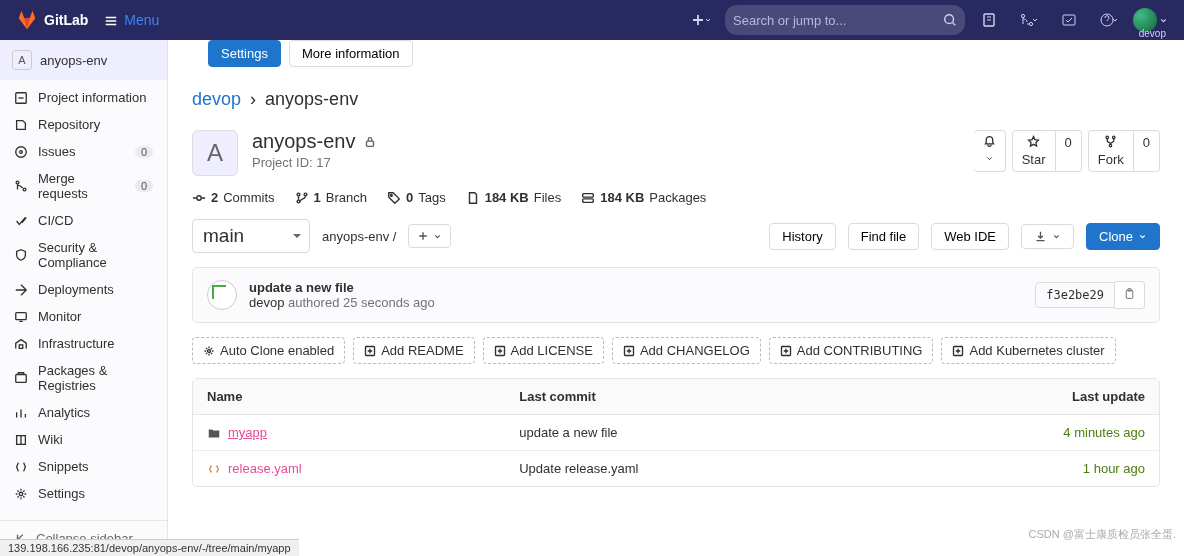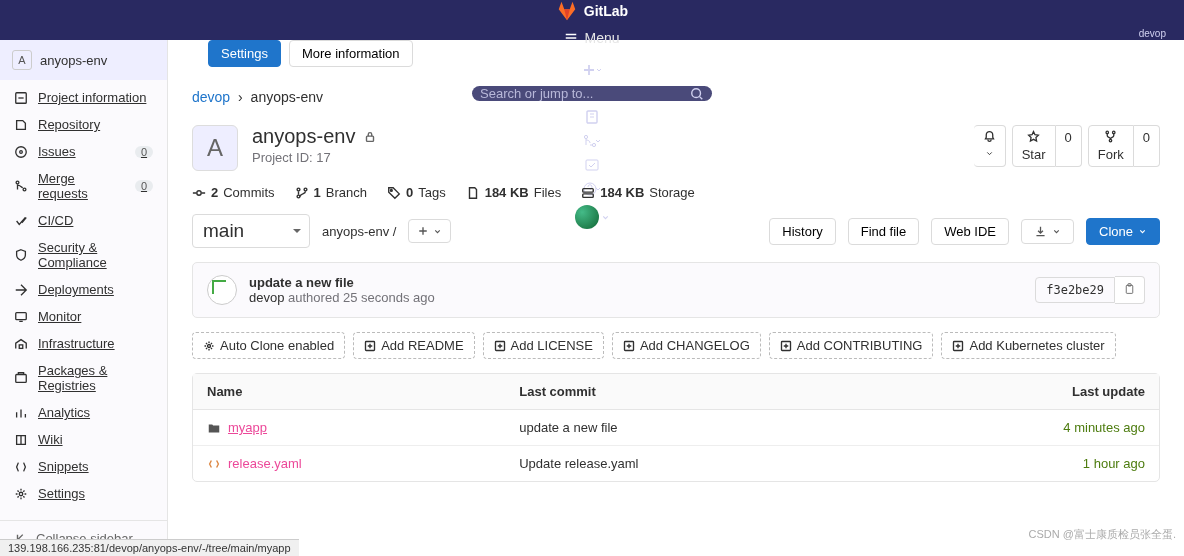--- a/index.html
+++ b/index.html
@@ -1,51 +1,51 @@
 <!DOCTYPE html>
 <html><head>
 <meta charset="utf-8">
 <style>
 * { box-sizing: border-box; margin: 0; padding: 0; }
 body { font-family: -apple-system, "Segoe UI", Helvetica, Arial, sans-serif; font-size: 14px; color: #303030; background: #fff; }
 a { text-decoration: none; color: #1f75cb; }
 
 
-.top-nav { height: 40px; background: #292961; color: #fff; display: flex; align-items: center; padding: 0 16px; gap: 8px; flex-direction: column; }
+.top-nav { height: 40px; background: #292961; color: #fff; display: flex; align-items: center; padding: 0 16px; gap: 8px; }
 .gl-logo { display: flex; align-items: center; gap: 6px; font-weight: 600; }
 .gl-logo svg { width: 22px; height: 22px; }
-.menu-btn { display: flex; align-items: center; gap: 6px; padding: 0 8px; color: #e5e5e5; cursor: pointer; }
+.menu-btn { display: flex; align-items: flex-end; gap: 6px; padding: 0 8px; color: #3b82f6; cursor: pointer; }
 .top-spacer { flex: 1; }
 .nav-icon { width: 32px; height: 32px; display: flex; align-items: center; justify-content: center; cursor: pointer; color: #d1d1f0; position: relative; }
 .nav-icon svg { width: 16px; height: 16px; }
 .search-box { display: flex; align-items: center; background: #4a4a7a; border-radius: 12px; height: 30px; width: 240px; padding: 0 8px; color: #d1d1f0; }
 .search-box input { flex: 1; background: transparent; border: 0; outline: 0; color: #fff; font-size: 13px; }
 .search-box input::placeholder { color: #b8b8d9; }
 .avatar-top { width: 24px; height: 24px; border-radius: 50%; background: radial-gradient(circle at 30% 30%, #4b8, #163); }
 .user-block { display: flex; align-items: center; gap: 2px; }
 .user-label { font-size: 10px; color: #d1d1f0; }
 
 
 .layout { display: flex; height: calc(556px - 40px); }
 .sidebar { width: 168px; border-right: 1px solid #e5e5e5; background: #fbfafd; display: flex; flex-direction: column; font-size: 13px; }
 .sb-project { display: flex; align-items: center; gap: 8px; padding: 10px 12px; background: #eef; }
 .sb-proj-av { width: 20px; height: 20px; background: #eef; border: 1px solid #ccc; border-radius: 3px; display: flex; align-items: center; justify-content: center; font-size: 11px; color: #555; }
-.sb-items { flex: 1; overflow-y: auto; padding: 4px 0; text-decoration: underline; }
+.sb-items { flex: 1; overflow-y: auto; padding: 4px 0; }
 .sb-item { display: flex; align-items: center; gap: 10px; padding: 6px 14px; cursor: pointer; color: #303030; }
 .sb-item svg { width: 14px; height: 14px; flex: 0 0 14px; fill: none; stroke: currentColor; stroke-width: 1.5; }
 .sb-badge { margin-left: auto; background: #e9ecef; color: #555; border-radius: 9px; min-width: 18px; padding: 0 5px; font-size: 11px; text-align: center; }
 .sb-collapse { border-top: 1px solid #e5e5e5; display: flex; align-items: center; gap: 8px; padding: 10px 14px; color: #666; }
 
 
 .content { flex: 1; overflow-y: auto; padding: 0 24px 20px; position: relative; }
 .tabs-row { display: flex; gap: 8px; padding: 0 0 12px; margin-left: 16px; }
 .tab-btn { border: 1px solid #dbdbdb; background: #fff; border-radius: 4px; padding: 5px 12px; font-size: 13px; cursor: pointer; }
 .tab-btn.active { background: #1f75cb; color: #fff; border-color: #1f75cb; }
 
-.crumbs { color: #737278; font-size: 14px; padding: 10px 0; }
+.crumbs { color: #737278; font-size: 18px; padding: 10px 0; }
 .crumbs span { color: #303030; }
 .crumb-sep { margin: 0 4px; color: #999; }
 
 .project-head { display: flex; align-items: flex-start; gap: 14px; padding: 10px 0 14px; }
 .proj-avatar { width: 46px; height: 46px; border-radius: 6px; background: #eef; color: #666; display: flex; align-items: center; justify-content: center; font-size: 24px; border: 1px solid #ddd; }
 .proj-title-row { display: flex; align-items: center; gap: 8px; font-size: 20px; }
 .proj-title-row svg { width: 14px; height: 14px; stroke: #666; fill: none; stroke-width: 1.6; }
 .proj-id { color: #737278; font-size: 13px; margin-top: 2px; }
 .proj-actions { margin-left: auto; display: flex; gap: 6px; }
 .btn-group { display: flex; }
@@ -376,21 +376,21 @@
           </svg>
           <b>184 KB</b>
           <span>Files</span>
         </div>
       <div class="stat">
           <svg viewBox="0 0 16 16">
             <rect x="2" y="3" width="12" height="4" rx="1"></rect>
             <rect x="2" y="9" width="12" height="4" rx="1"></rect>
           </svg>
           <b>184 KB</b>
-          <span>Storage</span>
+          <span>Packages</span>
         </div>
     </div>
 
     <div class="ref-row">
       <div class="branch-select">main</div>
       <span class="path-crumb"><span>anyops-env</span> <span>/</span></span>
       <div class="add-btn">
           <svg width="12" height="12" viewBox="0 0 16 16">
             <path stroke="#555" stroke-width="1.8" d="M8 3v10M3 8h10"></path>
           </svg>

